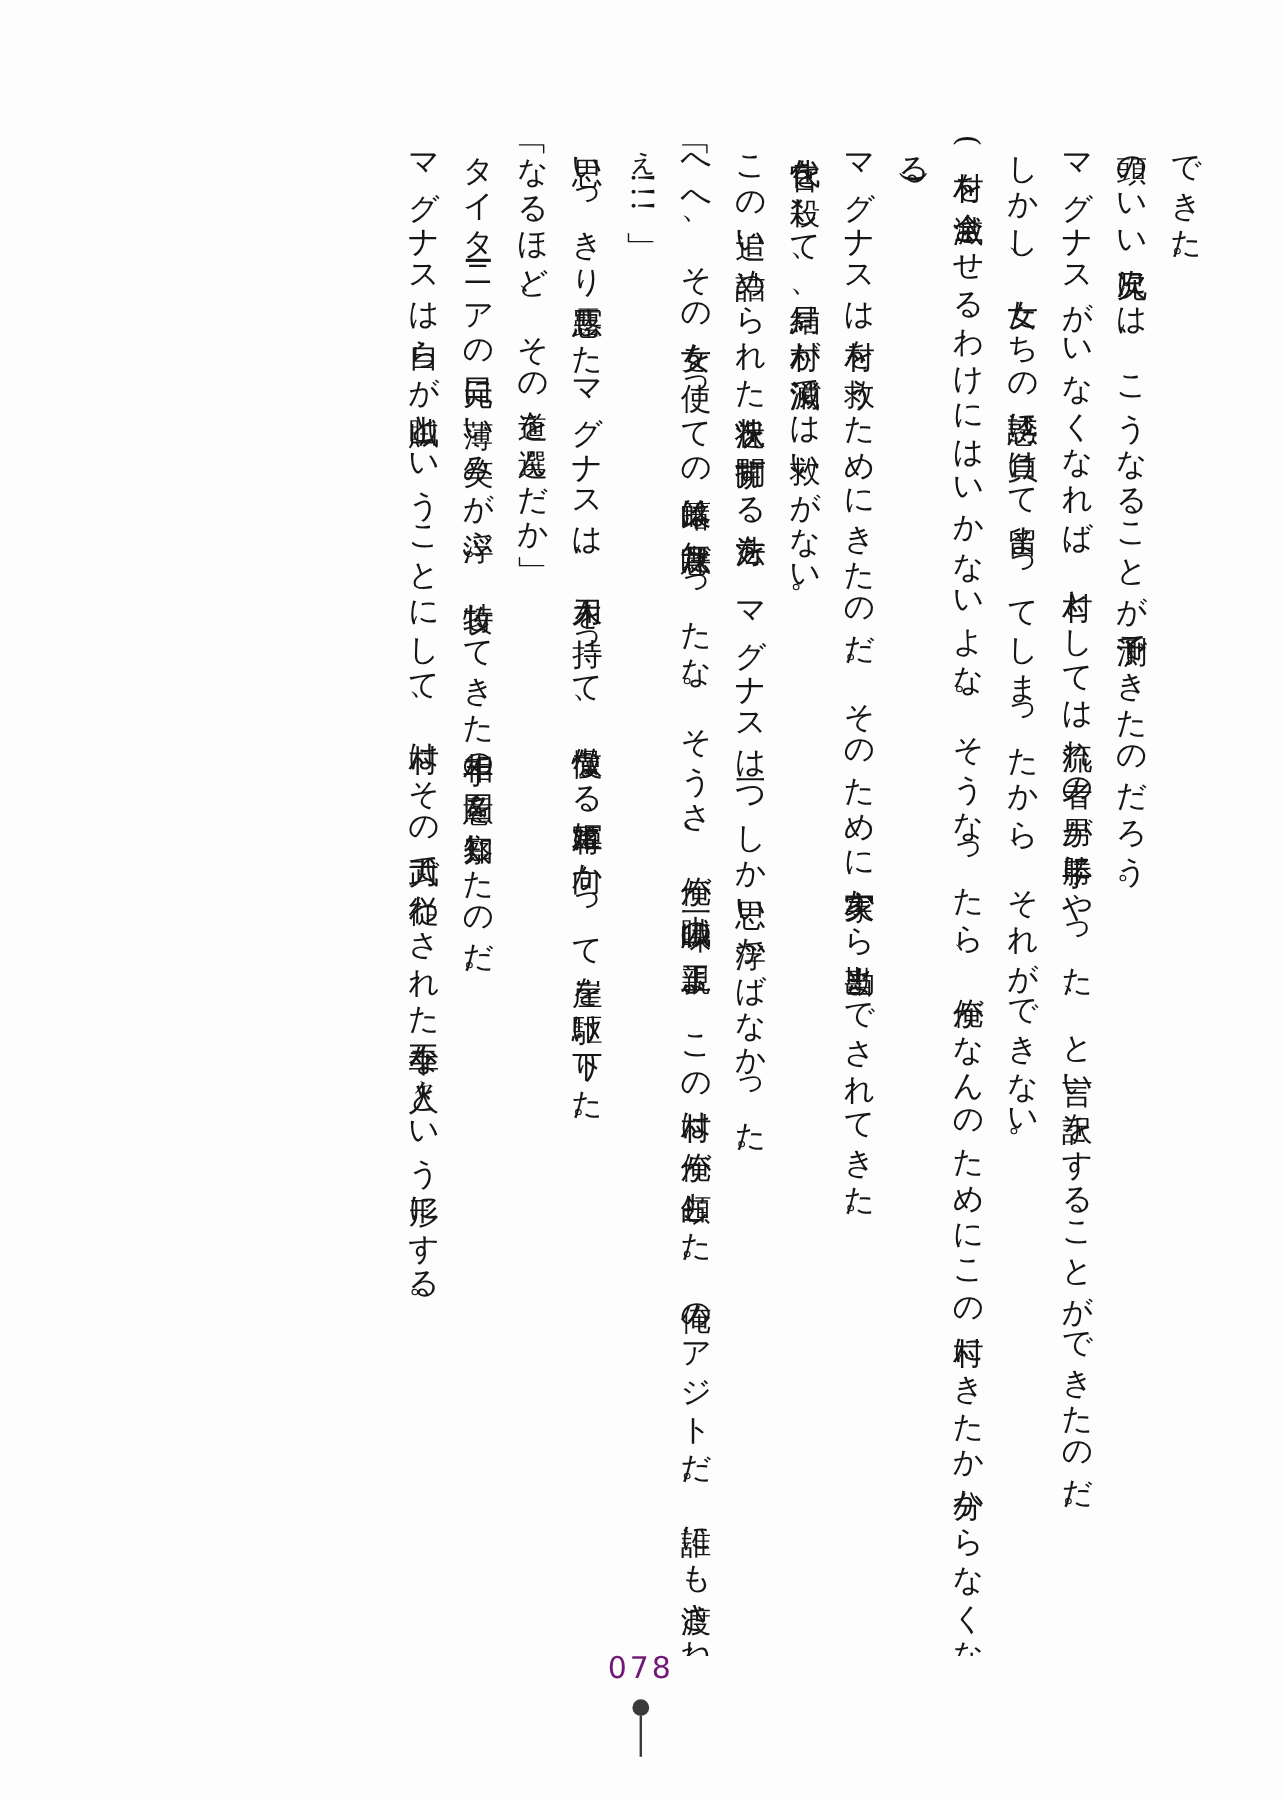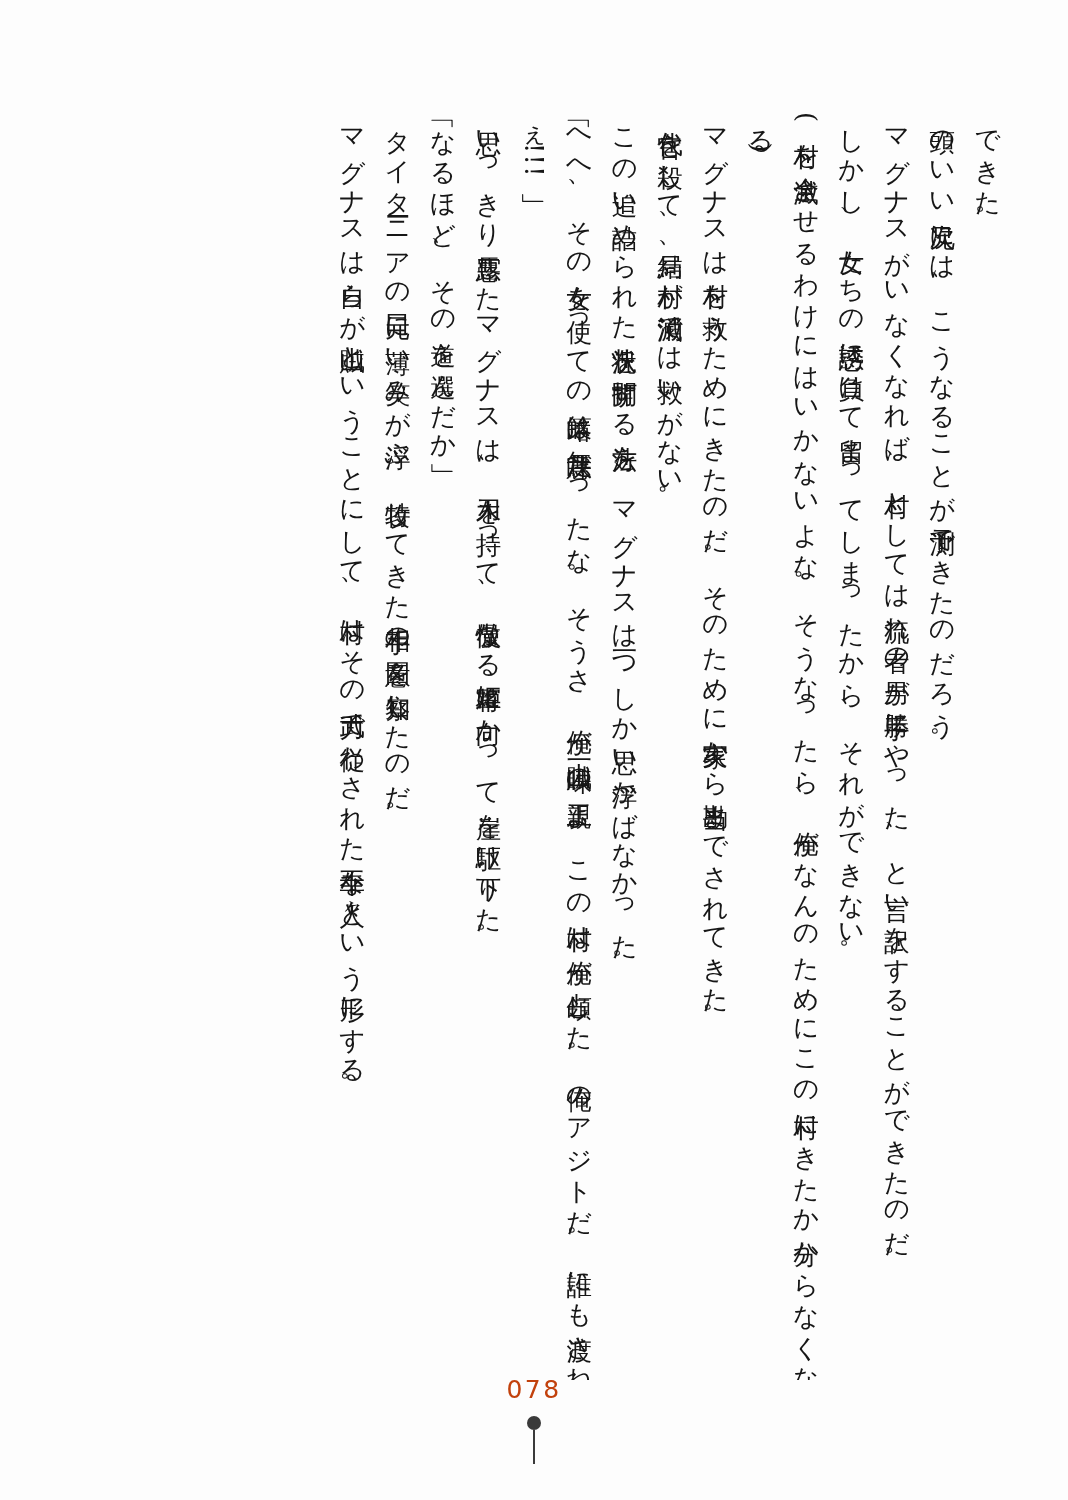--- a/index.html
+++ b/index.html
@@ -55,21 +55,21 @@
     position: absolute;
     bottom: 36px;
     left: 0;
     right: 0;
     text-align: center;
   }
   .folio {
     font-family: "DejaVu Sans", "Liberation Sans", sans-serif;
     font-size: 25px;
     letter-spacing: 0.10em;
-    color: #c2410c;
+    color: #701a75;
   }
   .footer-mark {
     margin: 12px auto 0 auto;
     width: 14px;
     height: 14px;
     border-radius: 50%;
     background: #3a3a3a;
   }
   .footer-rule {
     margin: 0 auto;

